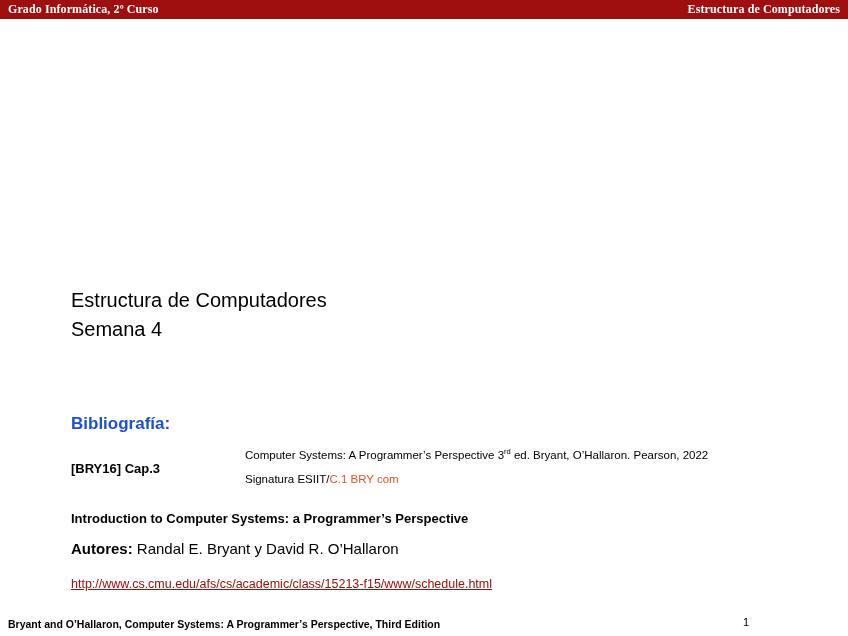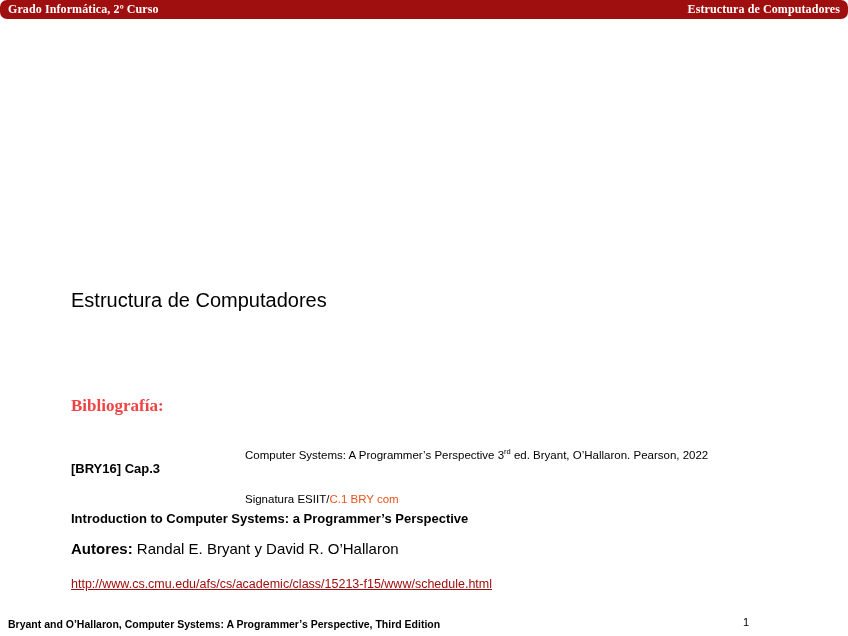--- a/index.html
+++ b/index.html
@@ -25,21 +25,20 @@
     background: #a00f0f;
     color: #ffffff;
     font-family: "Liberation Serif", serif;
     font-weight: bold;
     font-size: 12px;
     display: flex;
     align-items: center;
     justify-content: space-between;
     box-sizing: border-box;
     padding: 0 8px;
-    border-radius: 7px;
   }
   .header-left {
     letter-spacing: 0.1px;
   }
   .header-right {
     letter-spacing: 0.1px;
   }
 
   
   .slide-body {
@@ -68,25 +67,24 @@
     top: 267px;
     width: 700px;
     font-size: 20px;
     color: #000000;
     line-height: 1.45;
   }
 
   .biblio-heading {
     position: absolute;
     left: 71px;
-    top: 377px;
+    top: 395px;
     font-size: 17px;
     font-weight: bold;
-    color: #ef4444;
-    font-family: Liberation Serif, serif;
+    color: #1d4ed8;
   }
 
   .biblio-row {
     position: absolute;
     left: 71px;
     top: 426px;
     width: 740px;
   }
   .biblio-ref {
     position: absolute;
@@ -108,21 +106,20 @@
     font-size: 7.5px;
     vertical-align: super;
   }
   .biblio-signature {
     position: absolute;
     left: 174px;
     top: 28px;
     font-size: 11.5px;
     color: #000000;
     white-space: nowrap;
-    margin-top: 20px;
   }
   .signature-code {
     color: #e8531a;
   }
 
   .trans-block {
     position: absolute;
     left: 71px;
     top: 491px;
     width: 740px;
@@ -187,20 +184,21 @@
 <div class="header-bar">
   <span class="header-left">Grado Informática, 2º Curso</span>
   <span class="header-right">Estructura de Computadores</span>
 </div>
 
 <div class="slide-body">
 
 
   <div class="subtitle-block">
     <div>Estructura de Computadores</div>
+    <div>Semana 4</div>
   </div>
 
   <div class="biblio-heading">Bibliografía:</div>
 
   <div class="biblio-row">
     <span class="biblio-ref">[BRY16] Cap.3</span>
     <span class="biblio-cite"><span>Computer Systems: A Programmer’s Perspective 3</span><sup>rd</sup><span> ed. Bryant, O’Hallaron. Pearson, 2022</span></span>
     <span class="biblio-signature"><span>Signatura ESIIT/</span><span class="signature-code">C.1 BRY com</span></span>
   </div>
 

